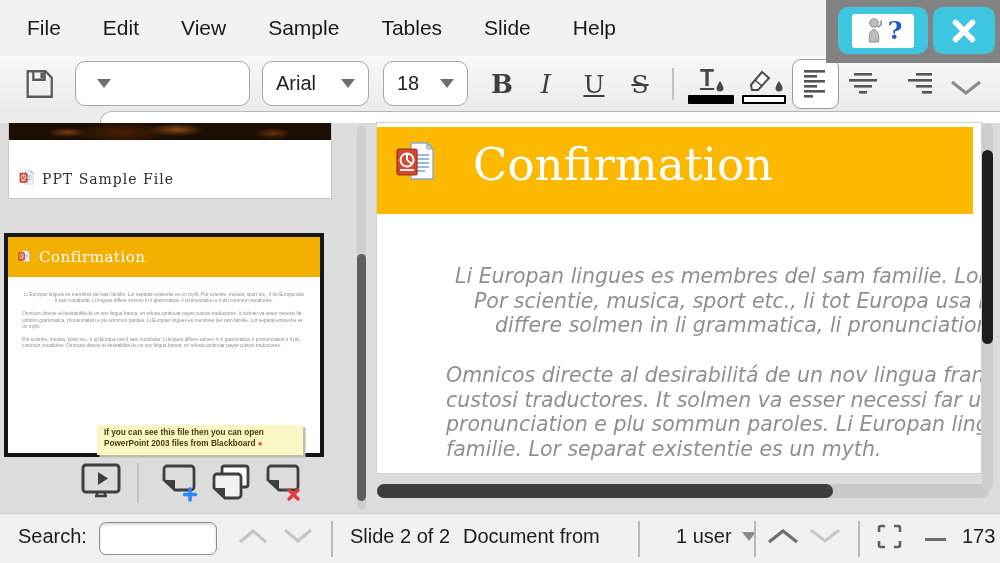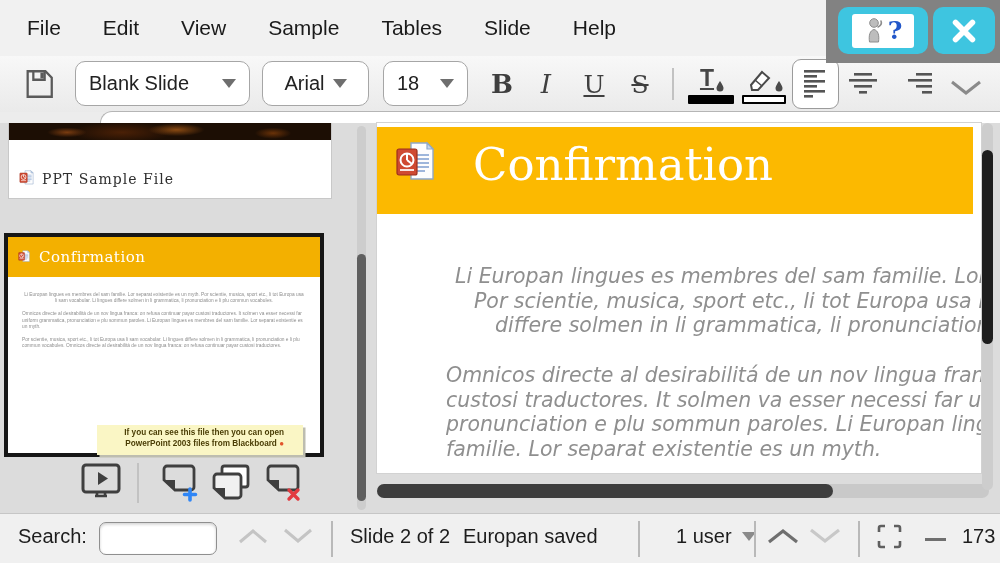--- a/index.html
+++ b/index.html
@@ -45,21 +45,21 @@
   
   .thumb2{position:absolute;left:4px;top:110px;width:320px;height:224px;background:#fff;
     border:4px solid #161616;cursor:pointer;}
   .t2head{height:40px;background:#f3b000;display:flex;align-items:center;gap:9px;padding-left:10px;}
   .t2title{font-family:"DejaVu Serif",serif;font-size:15px;color:#fff;letter-spacing:.5px;}
   .t2p{color:#8d8d8d;font-size:4.8px;line-height:6.2px;}
   .t2p1{margin:15px 16px 0;text-align:center;}
   .t2p2,.t2p3{margin:7px 14px 0;text-align:left;}
   .t2note{position:absolute;left:89px;top:188px;width:206px;height:30px;background:#faf6c5;
     box-shadow:2.5px 2.5px 0 #bdbdb0;font-size:8.2px;font-weight:bold;color:#4a3d05;
-    padding:3px 19px;line-height:1.3;text-align:right;}
+    padding:3px 7px;line-height:1.3;}
   .t2note .dot{color:#e2552c;font-size:8px;}
   
   .stb{position:absolute;top:337px;width:46px;height:46px;display:flex;align-items:center;
     justify-content:center;cursor:pointer;}
   
   .sscroll{position:absolute;left:357px;top:3px;width:9px;height:384px;background:#cdcdcd;border-radius:5px;}
   .sscroll .th{position:absolute;left:0;top:128px;width:9px;height:247px;background:#5f5f5f;border-radius:5px;}
   
   .page{position:absolute;left:377px;top:0;width:604px;height:350px;background:#fff;
     box-shadow:0 0 0 1px #d2d2d2;overflow:hidden;}
@@ -124,24 +124,23 @@
 <div class="toolbar">
   <div class="tb-abs" style="left:22px;top:11px;cursor:pointer;">
     <svg width="34" height="34" viewBox="0 0 24 24">
       <path d="M4 3h12.5L21 7.5V21H4z" fill="none" stroke="#5a5a5a" stroke-width="1.6"></path>
       <path d="M8 3v6h8V3" fill="none" stroke="#5a5a5a" stroke-width="1.6"></path>
       <rect x="13" y="4" width="2.4" height="4" fill="#5a5a5a"></rect>
     </svg>
   </div>
 
   <div class="dd" style="left:75px;width:175px;">
-    <span>Blank Slide</span>
     <span class="caret"></span>
   </div>
-  <div class="dd" style="left:262px;width:107px;justify-content:center;">
+  <div class="dd" style="left:262px;width:107px;">
     <span>Arial</span>
     <span class="caret"></span>
   </div>
   <div class="dd" style="left:383px;width:85px;">
     <span>18</span>
     <span class="caret"></span>
   </div>
 
   <span class="fmt" style="left:486px;width:32px;font-size:26px;font-weight:bold;">B</span>
   <span class="fmt" style="left:530px;width:32px;font-size:26px;font-style:italic;">I</span>
@@ -308,21 +307,21 @@
         <path d="M3 14 L16 3 L29 14" fill="none" stroke="#c4c4c4" stroke-width="3"></path>
       </svg>
   </div>
   <div class="sb" style="left:282px;cursor:pointer;">
     <svg width="32" height="16" viewBox="0 0 32 16">
         <path d="M3 2 L16 13 L29 2" fill="none" stroke="#c4c4c4" stroke-width="3"></path>
       </svg>
   </div>
   <div class="sb-sep" style="left:331px;"></div>
   <div class="sb" style="left:350px;">Slide 2 of 2</div>
-  <div class="sb" style="left:463px;">Europan saved</div>
+  <div class="sb" style="left:463px;">Document from</div>
   <div class="sb-sep" style="left:638px;"></div>
   <div class="sb" style="left:676px;cursor:pointer;">
     <span>1 user</span>
     <span class="ucaret"></span>
   </div>
   <div class="sb-sep" style="left:754px;"></div>
   <div class="sb" style="left:766px;cursor:pointer;">
     <svg width="34" height="18" viewBox="0 0 34 18">
         <path d="M3 15 L17 4 L31 15" fill="none" stroke="#6f6f6f" stroke-width="3.2"></path>
       </svg>

